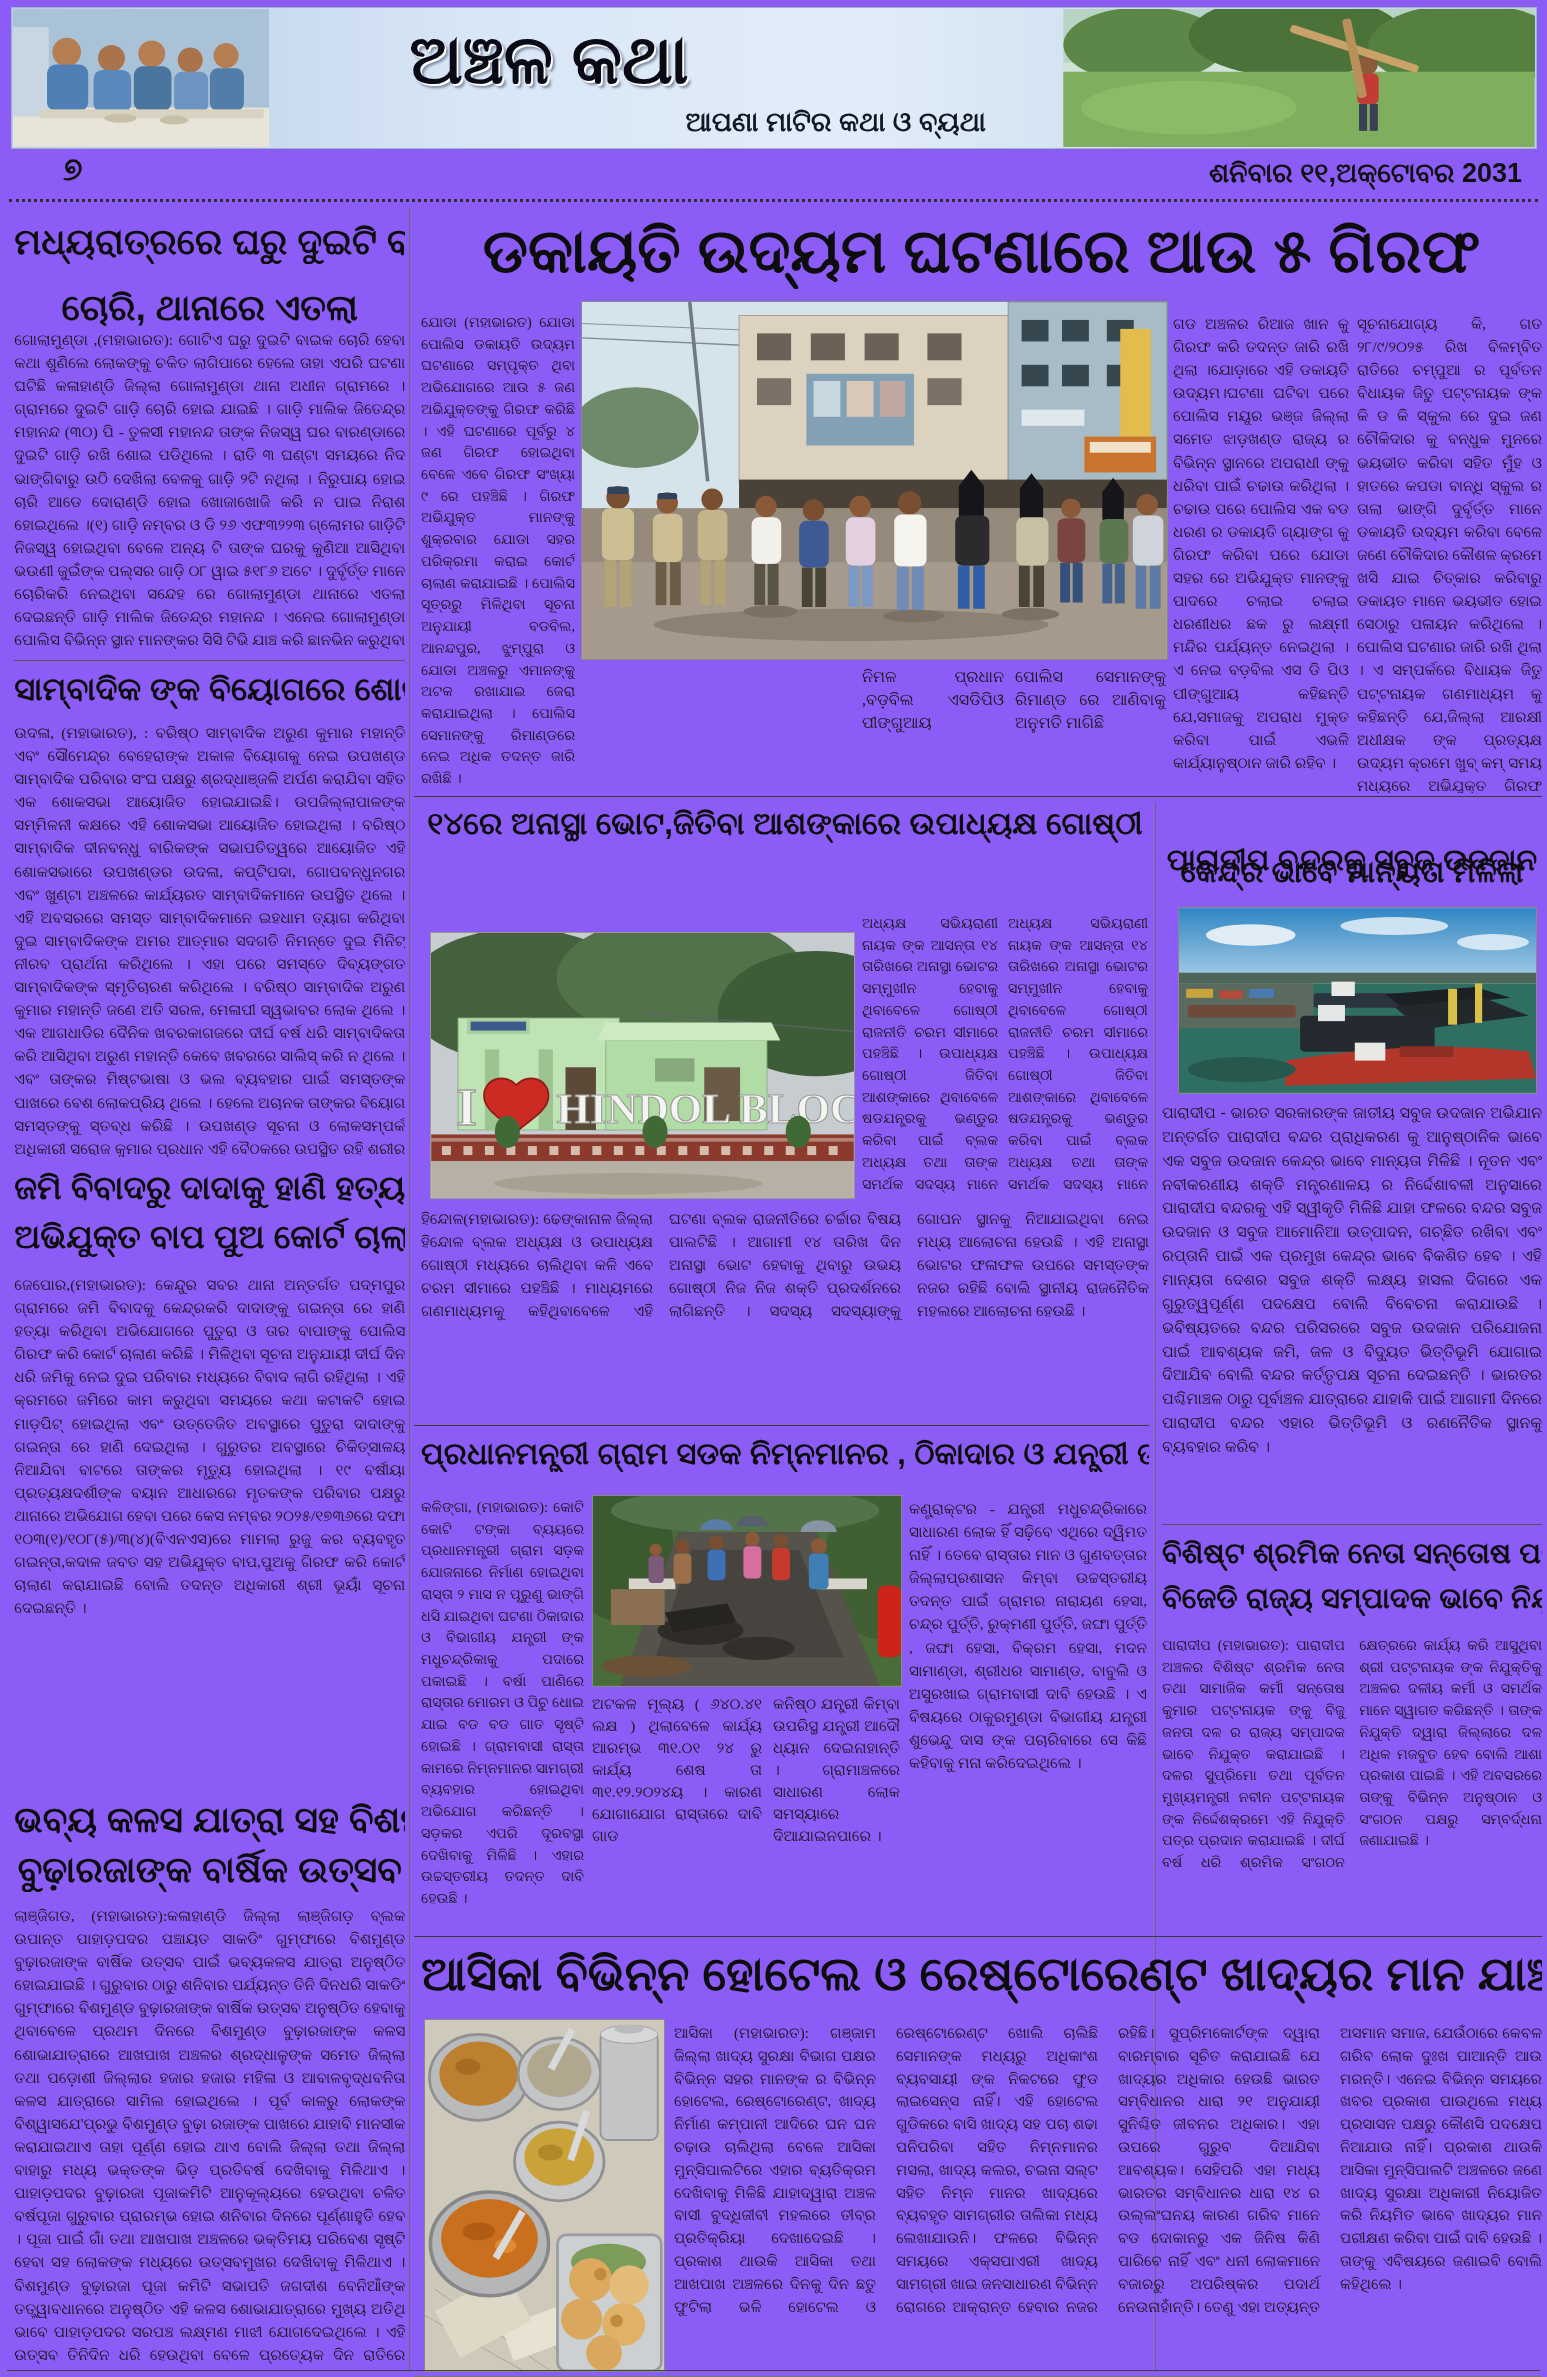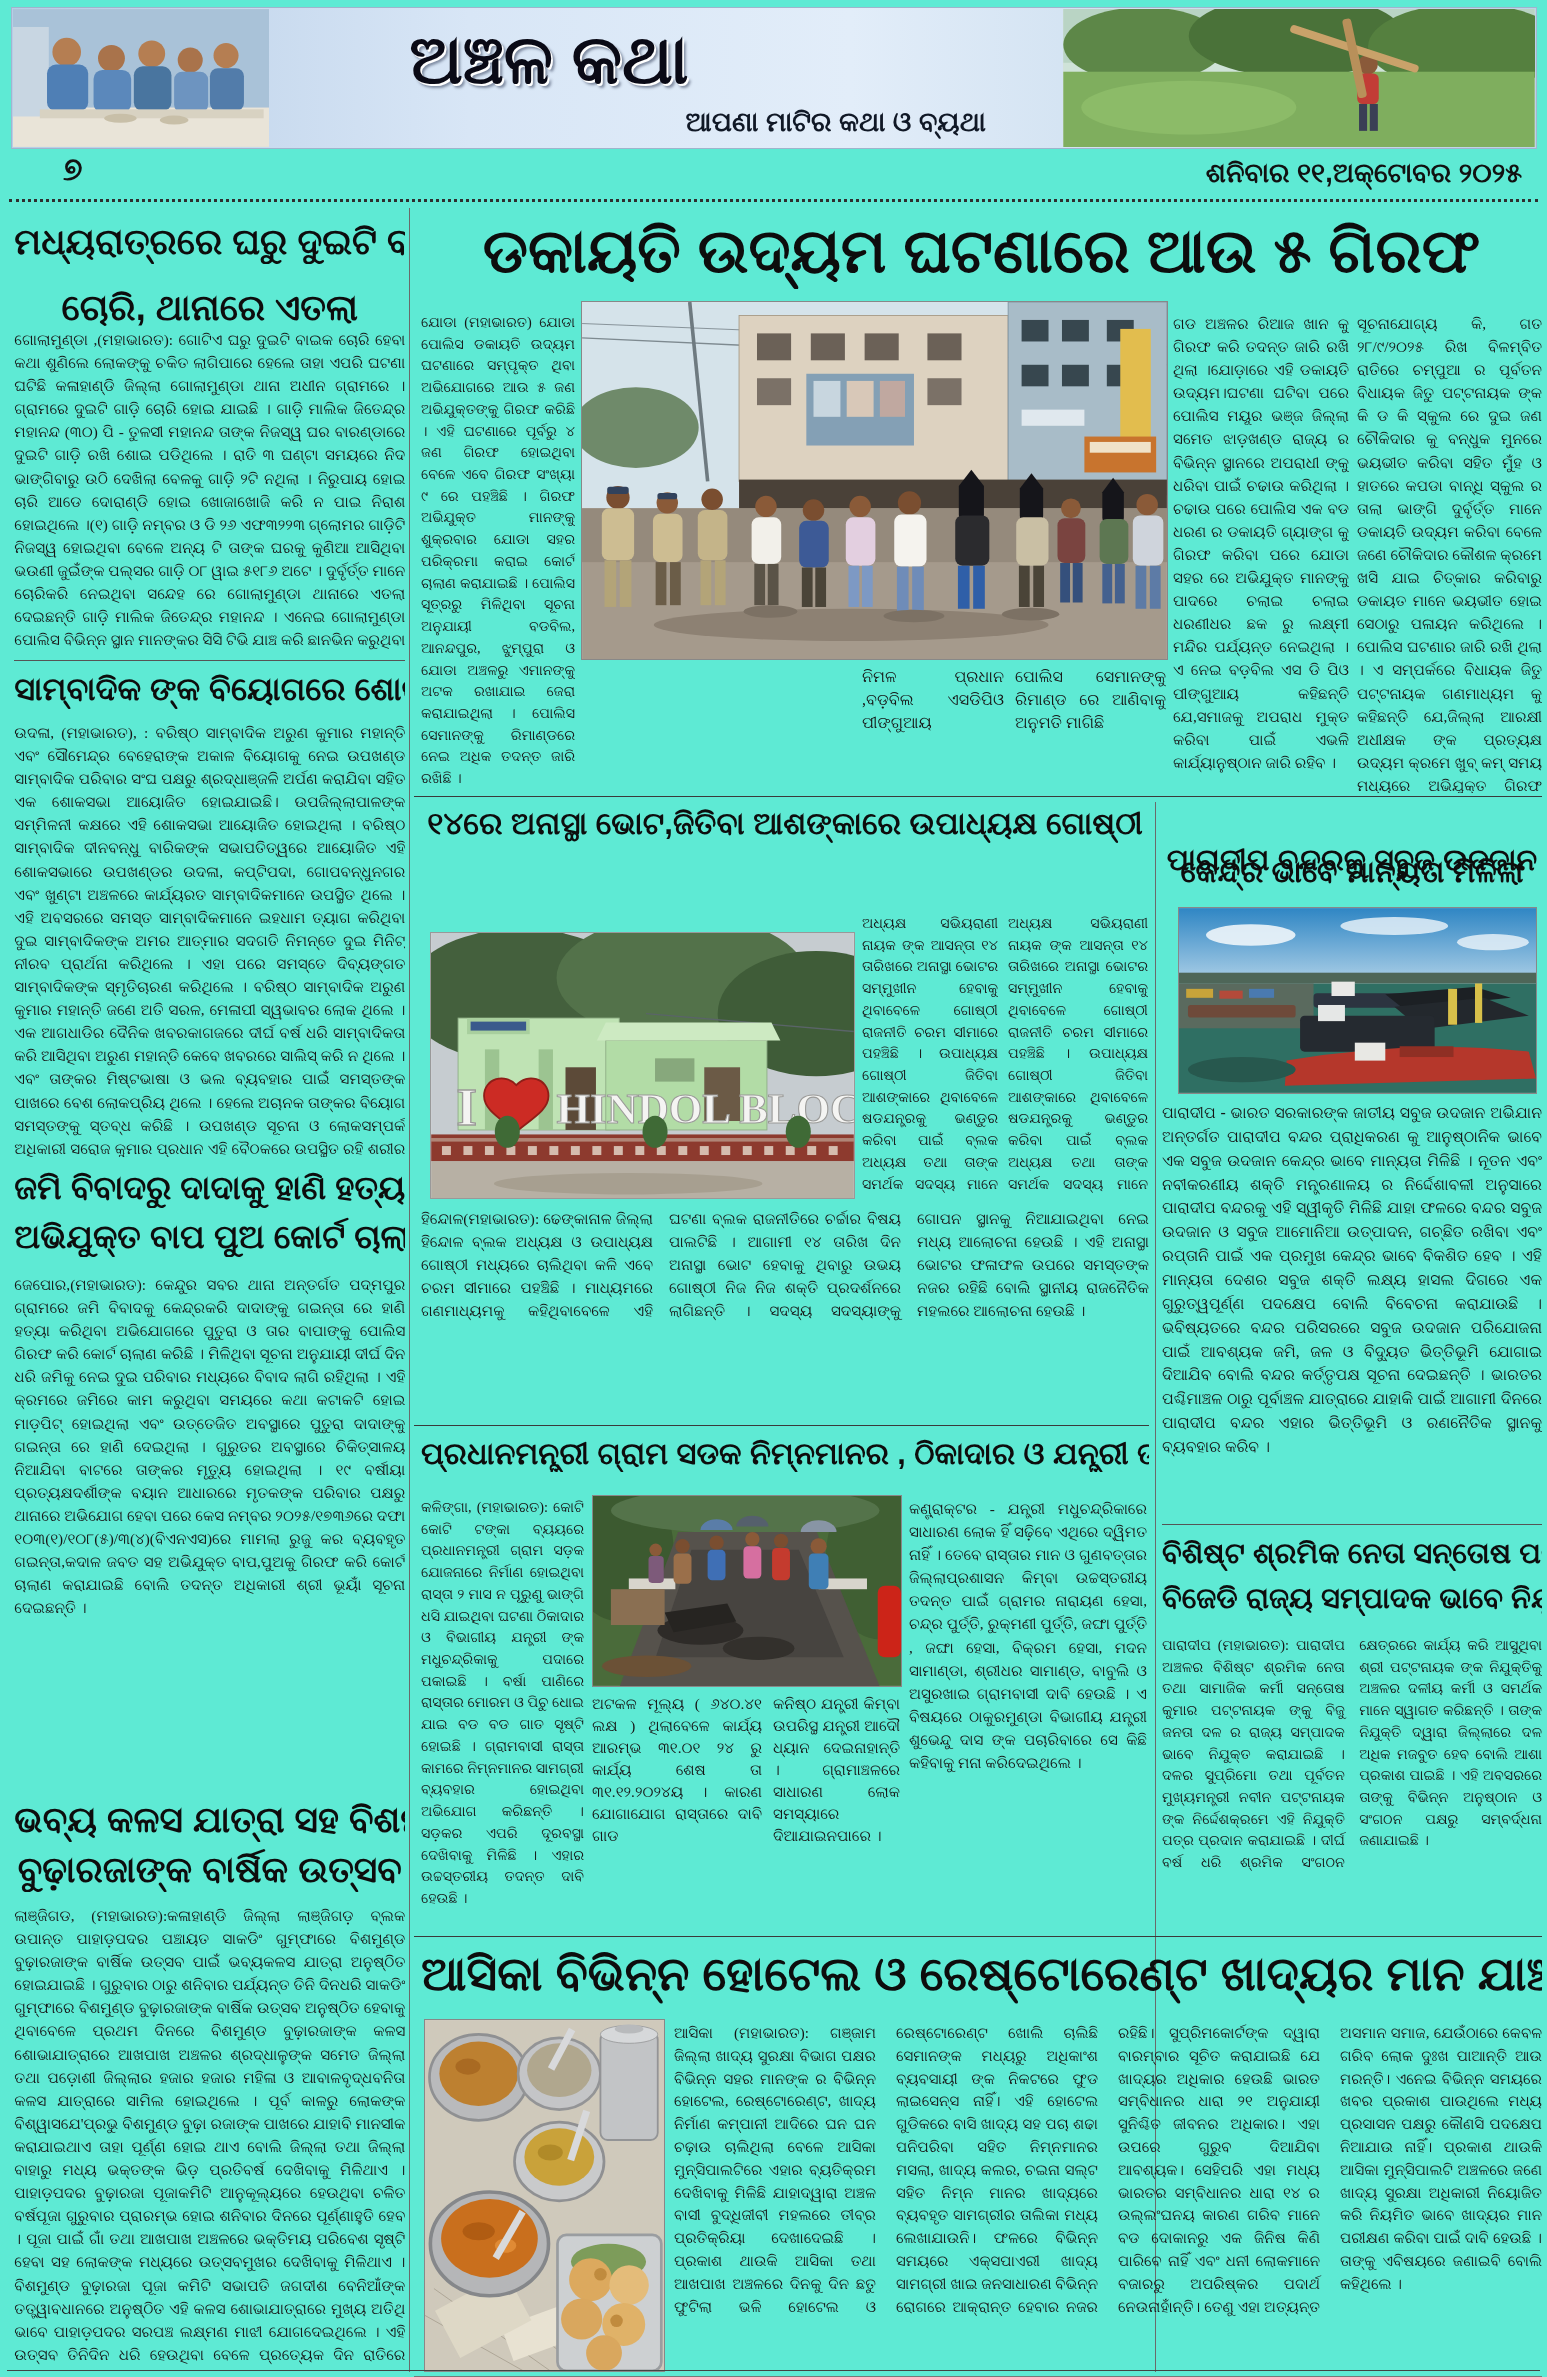--- a/index.html
+++ b/index.html
@@ -1,16 +1,16 @@
 <!DOCTYPE html>
 <html style="font-size:14.3px"><head>
 <meta charset="utf-8">
 <style>
   html,body{margin:0;padding:0;background:#e9e7e2;}
-  #paper{position:relative;width:1547px;height:2377px;background:#5eead4;overflow:hidden;
+  #paper{position:relative;width:1547px;height:2377px;background:#8b5cf6;overflow:hidden;
          font-family:"Liberation Serif","DejaVu Serif",serif;color:#161616;}
   .abs{position:absolute;}
   .hl{font-family:"Liberation Sans","DejaVu Sans",sans-serif;font-weight:bold;color:#0d0d0d;
       text-align:center;white-space:nowrap;overflow:hidden;line-height:1.25;}
   .body-txt{font-size:15.2px;line-height:1.52;text-align:justify;overflow:hidden;word-break:break-word;}
   .cap-txt{font-size:15.2px;line-height:1.45;text-align:justify;overflow:hidden;}
   .vrule{width:0;border-left:1.3px solid #6a6a6a;}
   .hrule{height:0;border-top:1.8px solid #3a3a3a;}
   .thinrule{height:0;border-top:1.3px solid #555;}
   .dotted{height:0;border-top:3.6px dotted #2e2e2e;}
@@ -69,21 +69,21 @@
           <rect x="330" y="106" width="9" height="30" fill="#3a3f55"></rect>
             <rect x="342" y="106" width="9" height="30" fill="#3a3f55"></rect>
           <rect x="250" y="40" width="150" height="9" rx="4" fill="#c9a26a" transform="rotate(18 325 44)"></rect>
           <rect x="320" y="10" width="10" height="90" rx="4" fill="#b8905a" transform="rotate(-12 325 55)"></rect>
         </g>
       </svg>
     </div>
   </div>
 
   <div class="abs pginfo" style="left:63px;top:151px;font-size:32px;">୭</div>
-  <div class="abs pginfo" style="right:25px;top:158px;font-size:27px;">ଶନିବାର  ୧୧,ଅକ୍ଟୋବର ୨୦୨୫</div>
+  <div class="abs pginfo" style="right:25px;top:158px;font-size:27px;">ଶନିବାର  ୧୧,ଅକ୍ଟୋବର 2031</div>
   <div class="abs dotted" style="left:9px;top:199px;width:1529px;"></div>
 
   <div class="abs vrule" style="left:409px;top:208px;height:2164px;"></div>
 
   <div class="abs hl" style="left:14.3px;top:219px;width:391px;font-size:36px;">ମଧ୍ୟରାତ୍ରରେ ଘରୁ ଦୁଇଟି ବାଇକ</div>
   <div class="abs hl" style="left:14.3px;top:285px;width:391px;font-size:36px;">ଚୋରି, ଥାନାରେ ଏତଲା</div>
   <div class="abs body-txt" style="left:14.3px;top:328px;width:391px;height:326px;">ଗୋଲାମୁଣ୍ଡା ,(ମହାଭାରତ): ଗୋଟିଏ ଘରୁ ଦୁଇଟି ବାଇକ ଚୋରି ହେବା କଥା ଶୁଣିଲେ ଲୋକଙ୍କୁ ଚକିତ ଲାଗିପାରେ ହେଲେ ତାହା ଏପରି ଘଟଣା ଘଟିଛି କଳାହାଣ୍ଡି ଜିଲ୍ଲା ଗୋଲାମୁଣ୍ଡା ଥାନା ଅଧୀନ ଗ୍ରାମରେ । ଗ୍ରାମରେ ଦୁଇଟି ଗାଡ଼ି ଚୋରି ହୋଇ ଯାଇଛି । ଗାଡ଼ି ମାଲିକ ଜିତେନ୍ଦ୍ର ମହାନନ୍ଦ (୩୦) ପି - ତୁଳସୀ ମହାନନ୍ଦ ତାଙ୍କ ନିଜସ୍ୱ ଘର ବାରଣ୍ଡାରେ ଦୁଇଟି ଗାଡ଼ି ରଖି ଶୋଇ ପଡିଥିଲେ । ରାତି ୩ ଘଣ୍ଟା ସମୟରେ ନିଦ ଭାଙ୍ଗିବାରୁ ଉଠି ଦେଖିଲା ବେଳକୁ ଗାଡ଼ି ୨ଟି ନଥିଲା । ନିରୁପାୟ ହୋଇ ଚାରି ଆଡେ ଦୋରାଣ୍ଡି ହୋଇ ଖୋଜାଖୋଜି କରି ନ ପାଇ ନିରାଶ ହୋଇଥିଲେ ।(୧) ଗାଡ଼ି ନମ୍ବର ଓ ଡି ୨୬ ଏଫ୩୨୨୩ ଗ୍ଲୋମର ଗାଡ଼ିଟି ନିଜସ୍ୱ ହୋଇଥିବା ବେଳେ ଅନ୍ୟ ଟି ତାଙ୍କ ଘରକୁ କୁଣିଆ ଆସିଥିବା ଭଉଣୀ ଜୁଇଁଙ୍କ ପଲ୍ସର ଗାଡ଼ି ୦୮ ୱାଇ ୫୧୮୬ ଅଟେ । ଦୁର୍ବୃର୍ତ୍ତ ମାନେ ଚୋରିକରି ନେଇଥିବା ସନ୍ଦେହ ରେ ଗୋଲାମୁଣ୍ଡା ଥାନାରେ ଏତଲା ଦେଇଛନ୍ତି ଗାଡ଼ି ମାଲିକ ଜିତେନ୍ଦ୍ର ମହାନନ୍ଦ । ଏନେଇ ଗୋଲାମୁଣ୍ଡା ପୋଲିସ ବିଭିନ୍ନ ସ୍ଥାନ ମାନଙ୍କର ସିସି ଟିଭି ଯାଞ୍ଚ କରି ଛାନଭିନ କରୁଥିବା ଗୋଲାମୁଣ୍ଡା ଥାନା ଅଧିକାରୀ ଖୋଜାତଲାସ ଜାରି ରଖି ପ୍ରକାଶ କରିଛନ୍ତି ।</div>
 
   <div class="abs thinrule" style="left:14.3px;top:660px;width:391px;"></div>
   <div class="abs hl" style="left:14.3px;top:669px;width:391px;font-size:32px;">ସାମ୍ବାଦିକ ଙ୍କ ବିୟୋଗରେ ଶୋକସଭା</div>

